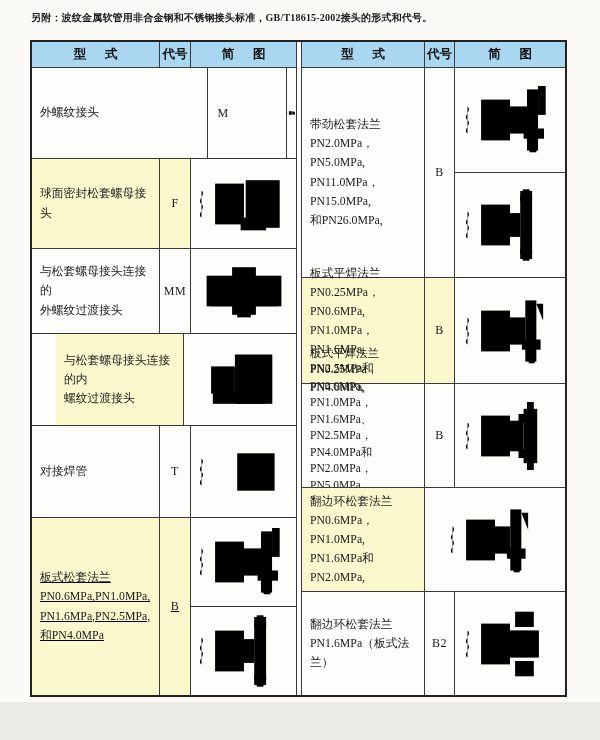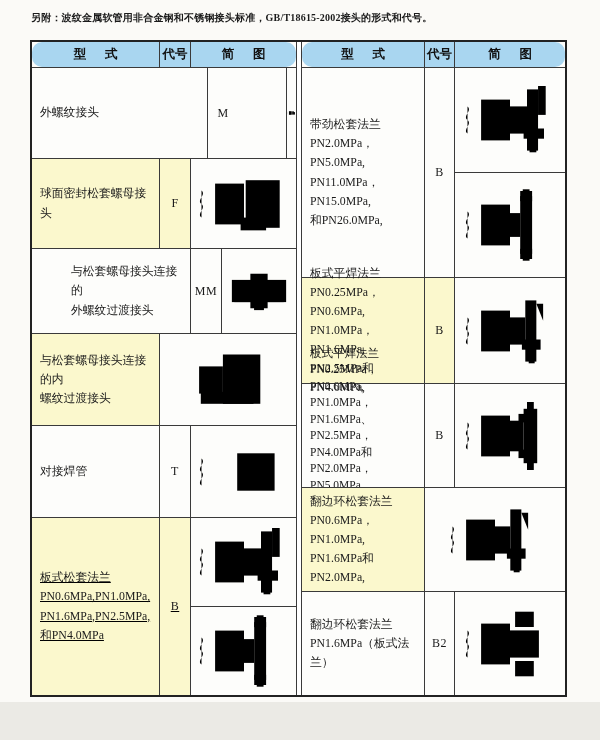--- a/index.html
+++ b/index.html
@@ -23,42 +23,42 @@
        border:2px solid var(--border_dark);display:flex;background:var(--cell_bg);}
   .panel{display:flex;flex-direction:column;}
   .panel-left{width:264px;}
   .panel-right{flex:1;}
   .divider{width:6px;background:#ffffff;border-left:1.5px solid var(--border_inner);
            border-right:1.5px solid var(--border_inner);}
   .trow{display:flex;border-top:1px solid var(--border_inner);min-height:0;}
   .trow:first-child{border-top:none;}
   .cell{border-left:1px solid var(--border_inner);min-width:0;}
   .cell:first-child{border-left:none;}
-  .hrow{height:25px;background:var(--header_bg);border-radius:10px;}
+  .hrow{height:25px;background:var(--header_bg);}
   .hrow .cell{display:flex;align-items:center;justify-content:center;
               font-size:12.5px;font-weight:600;color:#111;white-space:pre;}
   .type{display:flex;align-items:center;padding:4px 4px 4px 8px;
         font-size:11.8px;line-height:1.62;color:var(--ink);white-space:pre-line;}
   .type.dense{line-height:1.44;font-size:11.5px;}
   .code{display:flex;align-items:center;justify-content:center;
         font-size:12px;color:var(--ink);letter-spacing:0.5px;}
   .sketch{display:flex;align-items:center;justify-content:center;background:var(--cell_bg);}
   .sketch-stack{display:flex;flex-direction:column;}
   .sub{flex:1;display:flex;align-items:center;justify-content:center;}
   .sub + .sub{border-top:1px solid var(--border_inner);}
   
   .panel-left  .c-type{width:127px;}
   .panel-left  .c-code{width:31px;}
   .panel-left  .c-sk{flex:1;}
   .panel-right .c-type{width:122px;}
   .panel-right .c-code{width:30px;}
   .panel-right .c-sk{flex:1;}
   
-  .lr0{height:91px;gap:48px;} .lr1{height:90px;} .lr2{height:85px;padding-left:31px;}
-  .lr3{height:92px;} .lr4{height:92px;} .lr5{flex:1;text-decoration:underline;}
+  .lr0{height:91px;gap:48px;} .lr1{height:90px;} .lr2{height:85px;}
+  .lr3{height:92px;padding-left:24px;} .lr4{height:92px;} .lr5{flex:1;text-decoration:underline;}
   .rr0{height:210px;} .rr1{height:106px;} .rr2{height:104px;}
   .rr3{height:104px;} .rr4{flex:1;}
   .hl{background:var(--highlight_bg);}
   
   svg.sk{width:102px;height:72px;}
   .sub svg.sk{width:102px;height:78px;}
 </style>
 </head>
 <body>
 

